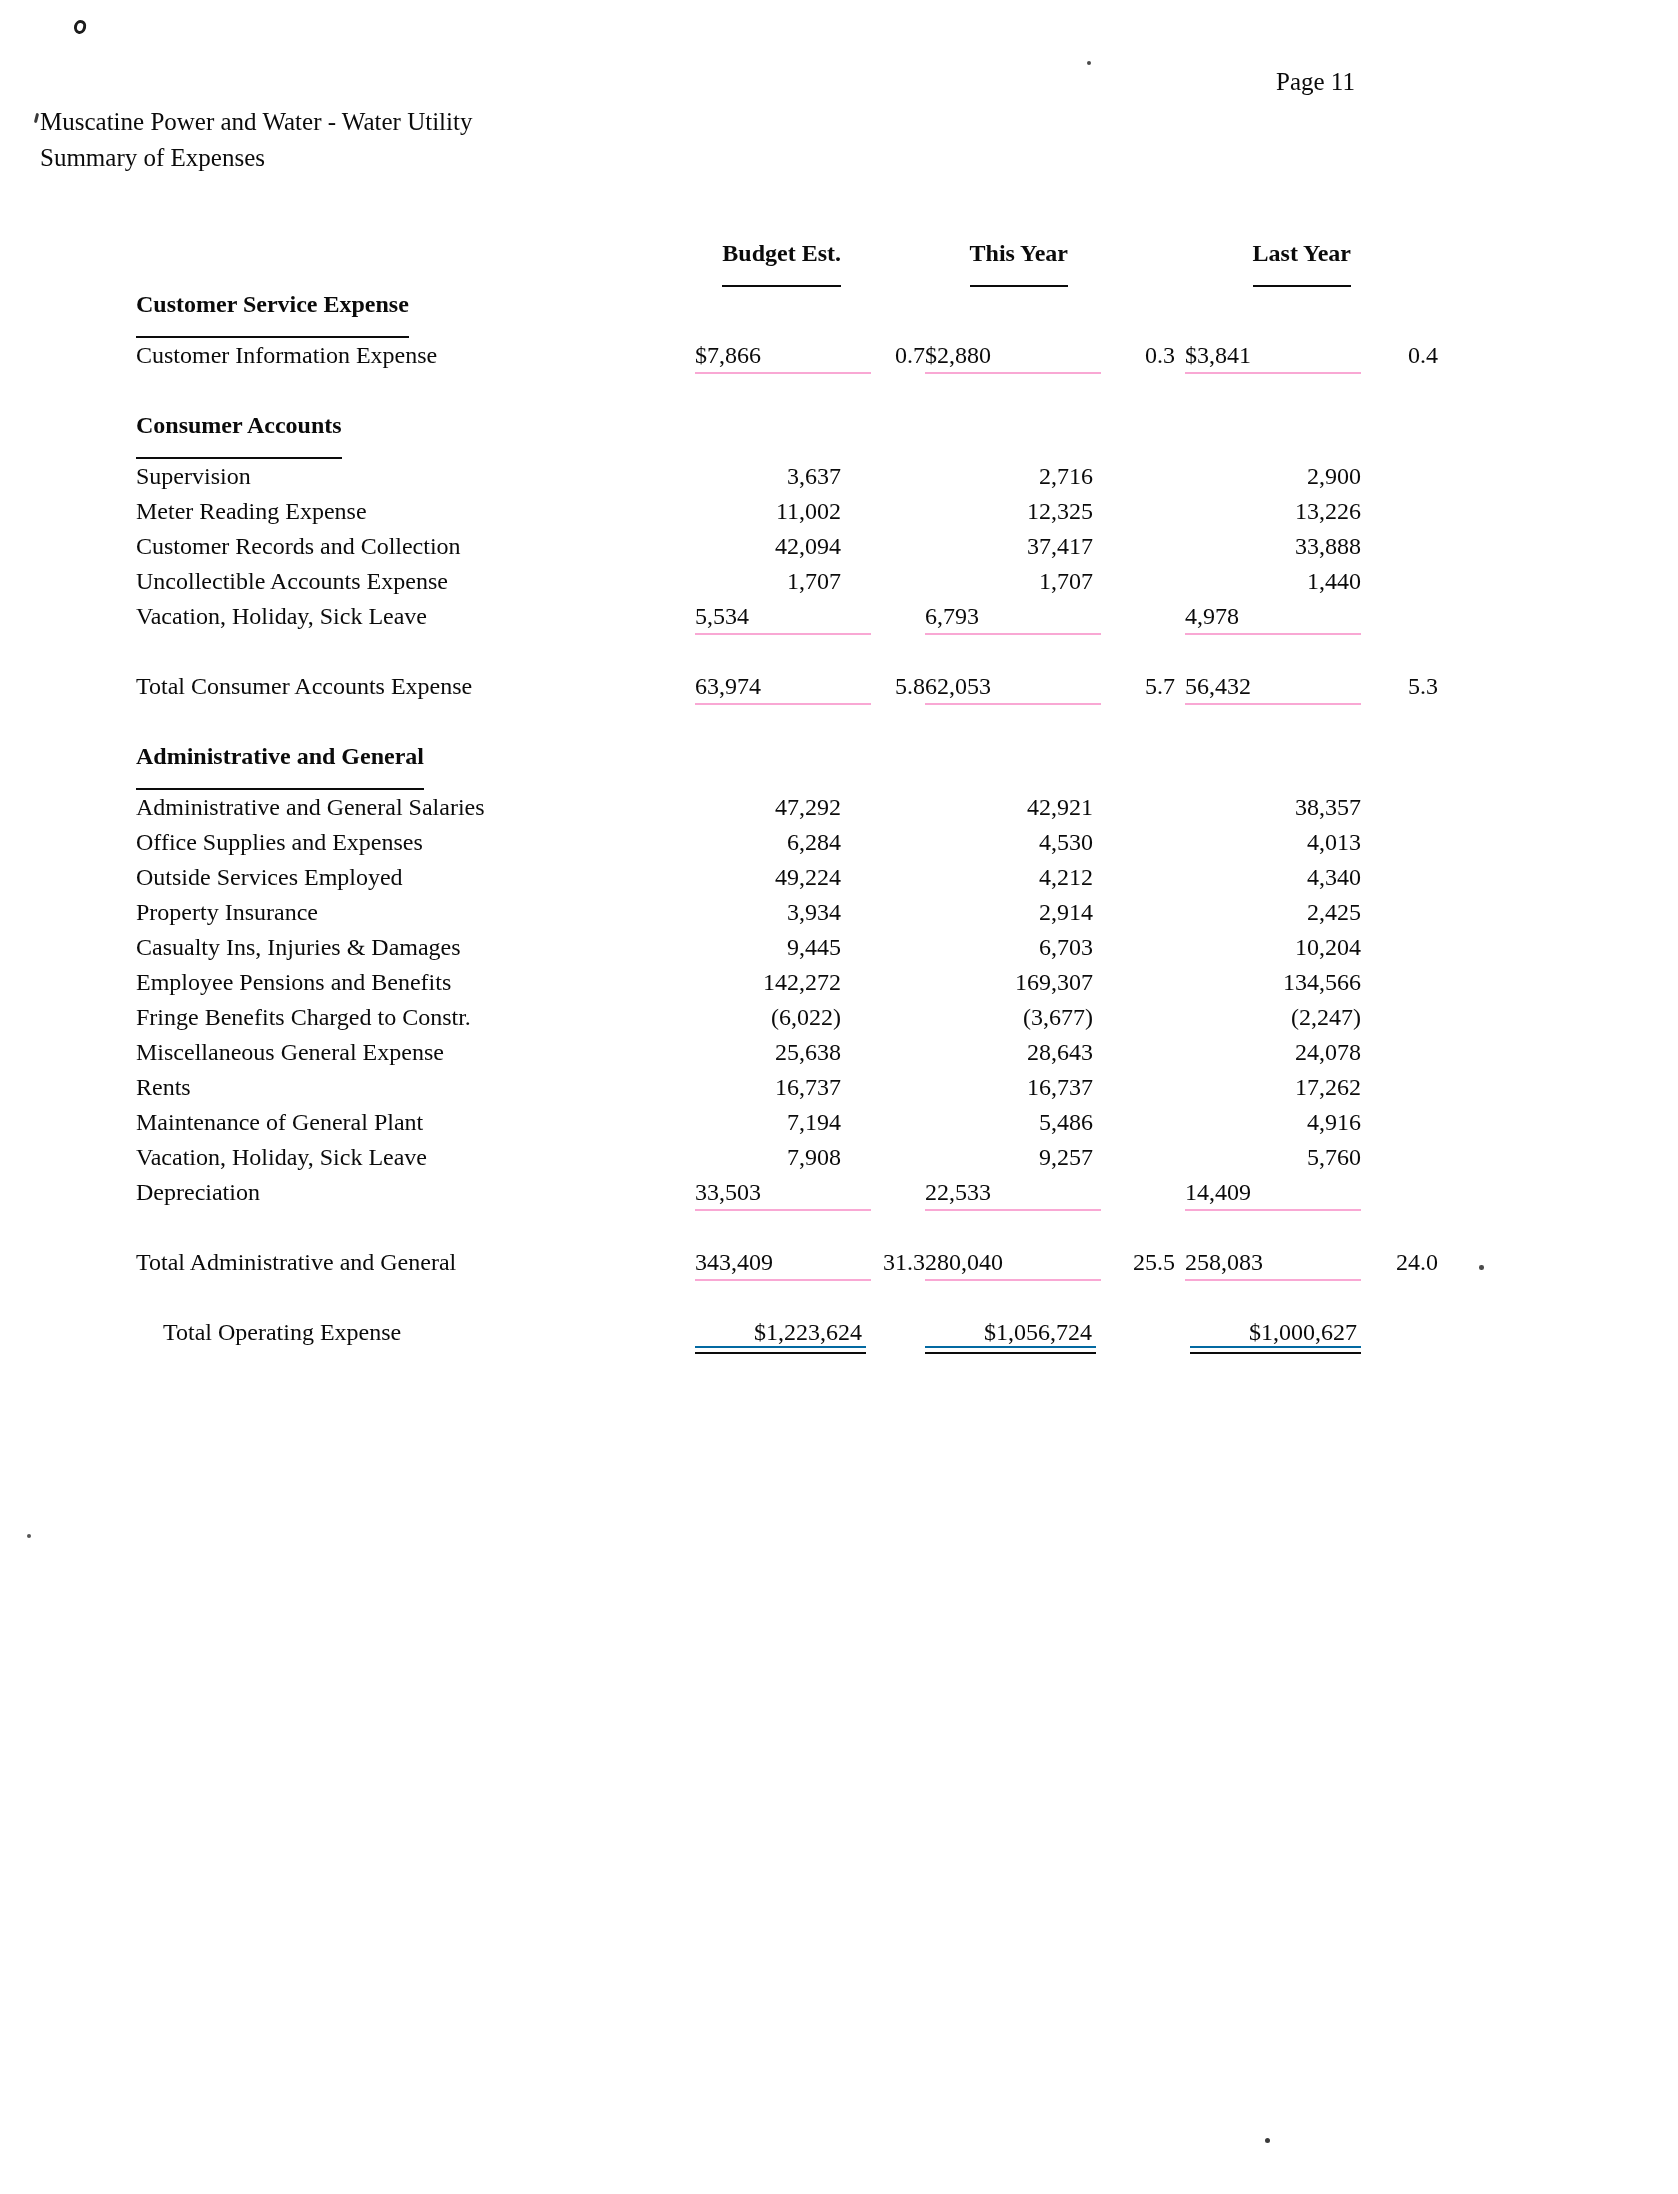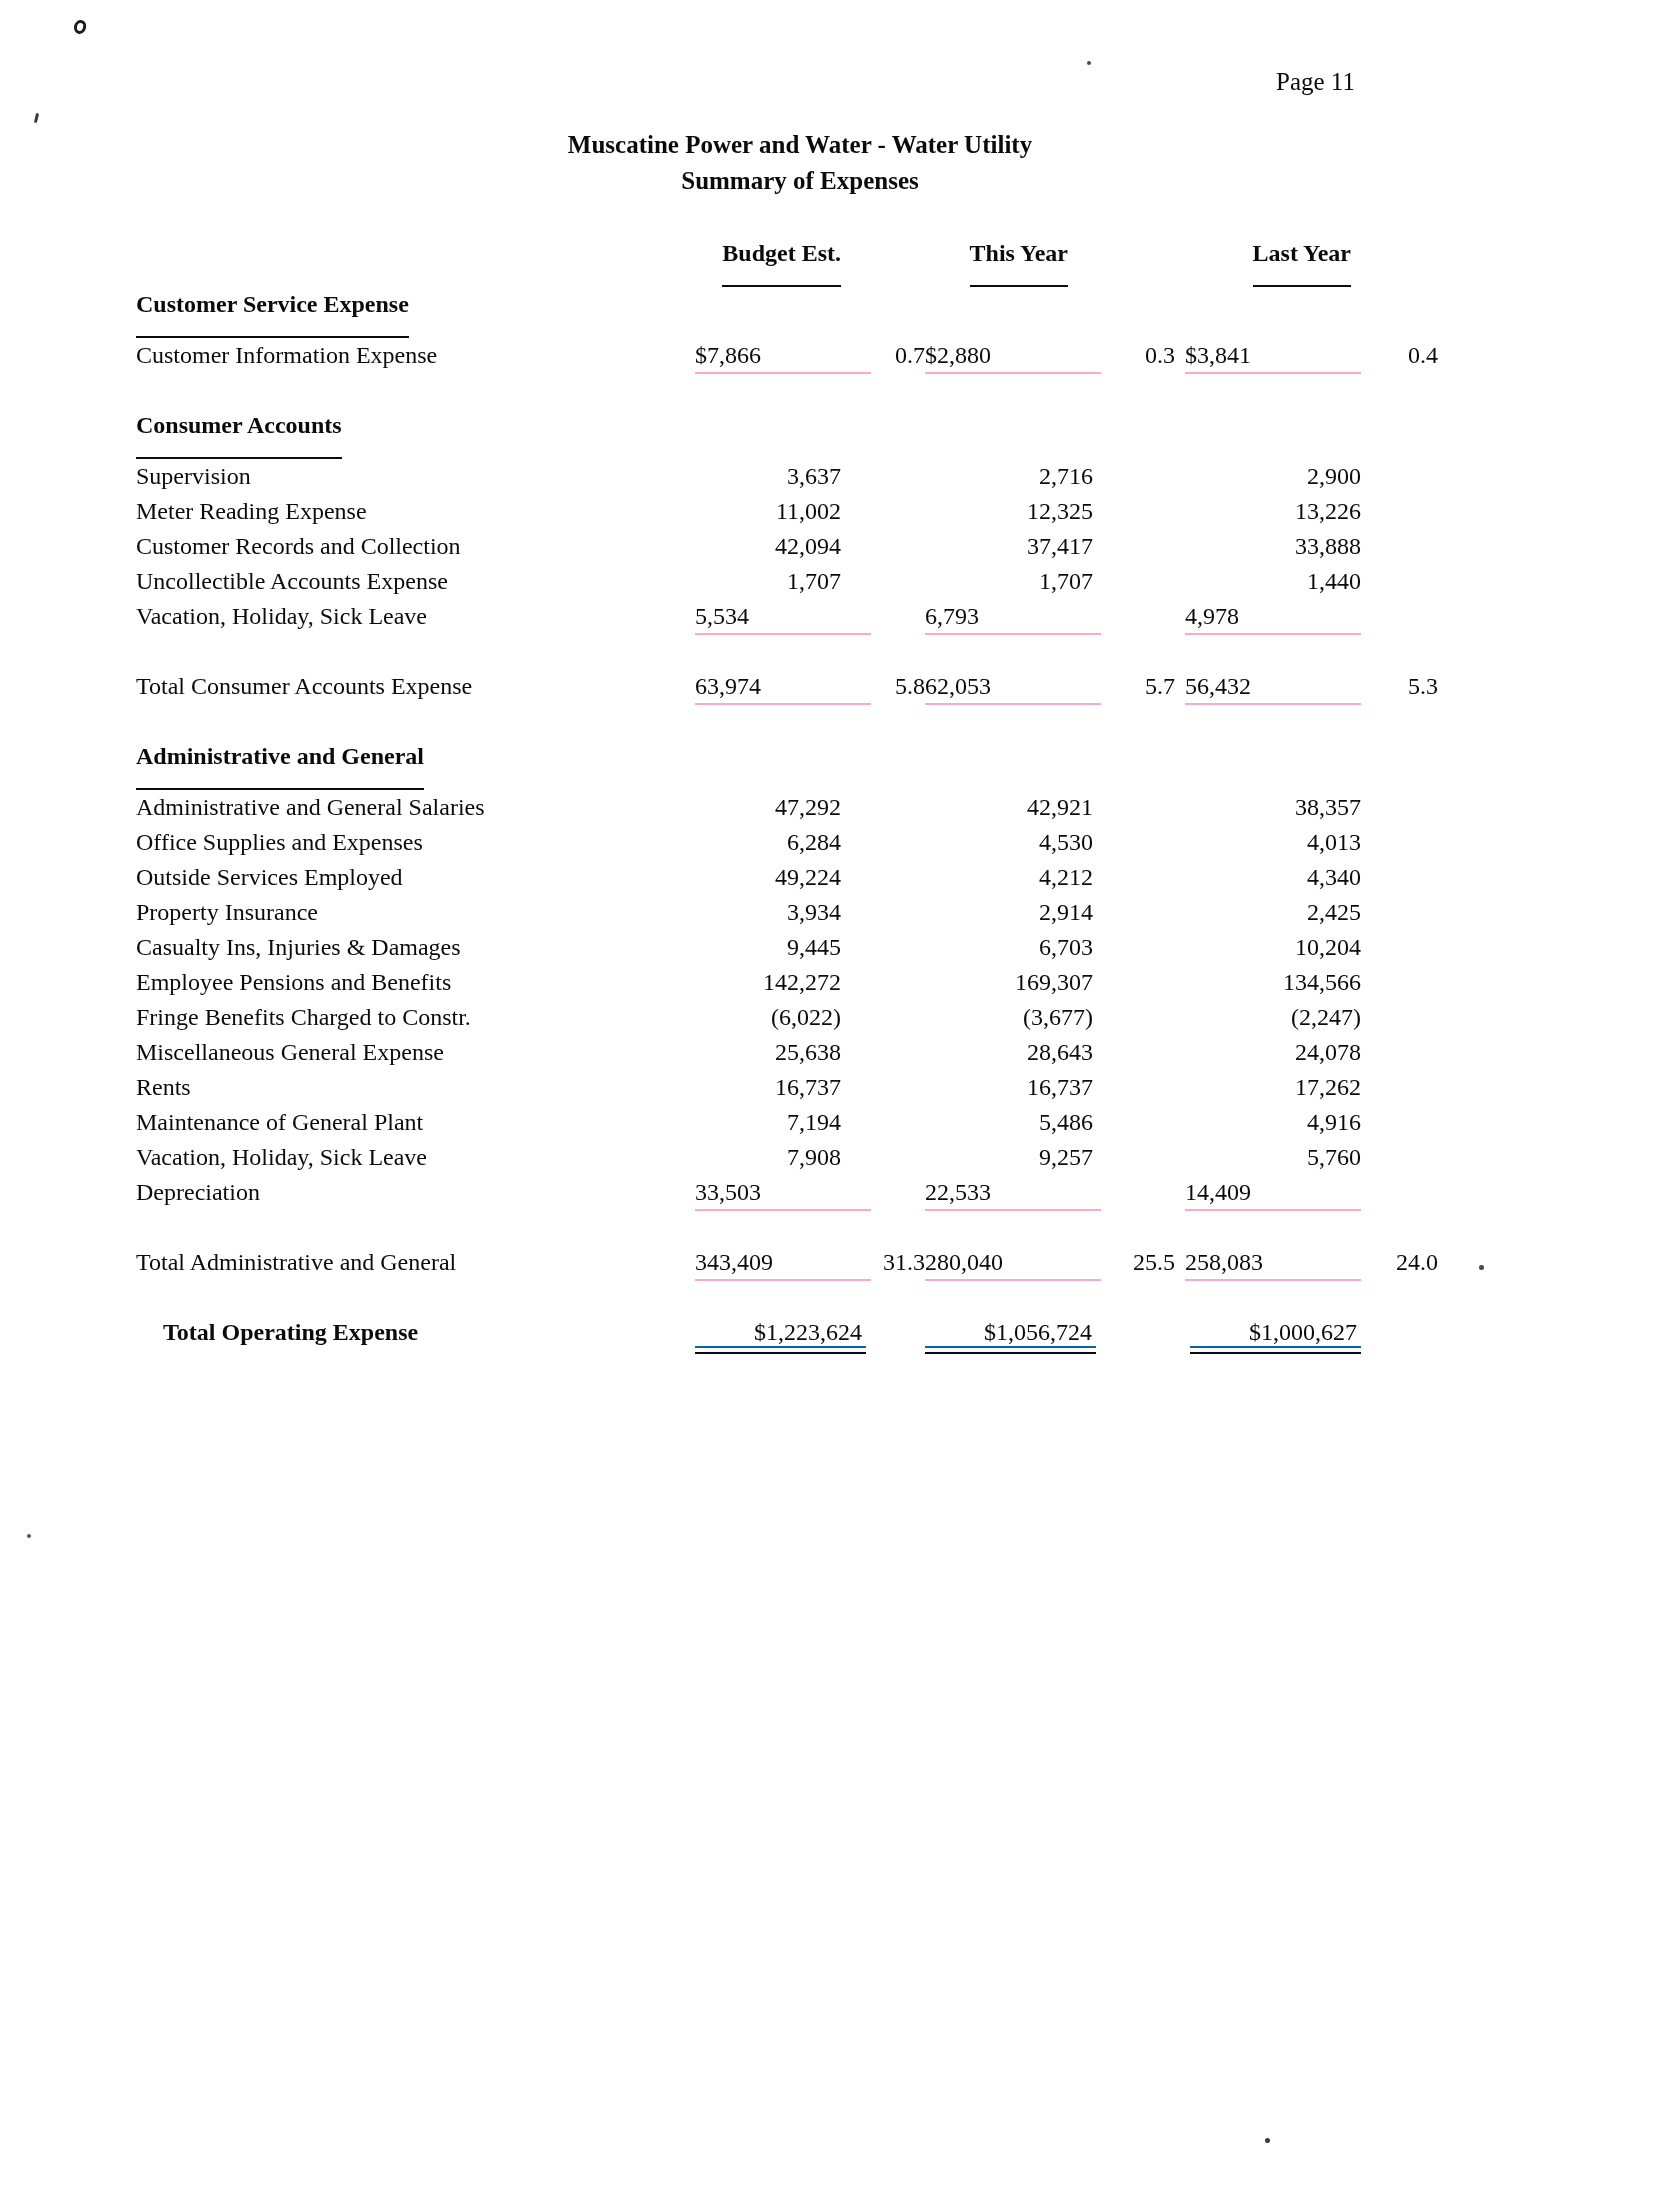--- a/index.html
+++ b/index.html
@@ -19,25 +19,23 @@
     left: 1276px;
     top: 68px;
     font-size: 25px;
   }
 
   .title-block {
     position: absolute;
     left: 40px;
     top: 104px;
     width: 1520px;
-    text-align: center;
-    font-weight: bold;
+    font-weight: normal;
     font-size: 25px;
     line-height: 36px;
-    margin-top: 23px;
   }
 
   .table {
     position: absolute;
     left: 136px;
     top: 236px;
     width: 1302px;
   }
 
   .row {
@@ -53,21 +51,21 @@
     font-weight: bold;
     display: inline-block;
     line-height: 28px;
     border-bottom: 2px solid #0c0c0c;
     padding-bottom: 18px;
   }
   .pr50 { padding-right: 25px; }
   .pr20 { padding-right: 10px; }
 
   .spacer { height: 34px; }
-  .indent .c.label { padding-left: 27px; font-weight: bold; }
+  .indent .c.label { padding-left: 27px; }
 
   
   .rule-single .c.num .val {
     display: inline-block;
     min-width: 176px;
     text-align: left;
     line-height: 33px;
     border-bottom: 2px solid #f9a8d4;
     padding-right: 5px;
   }

